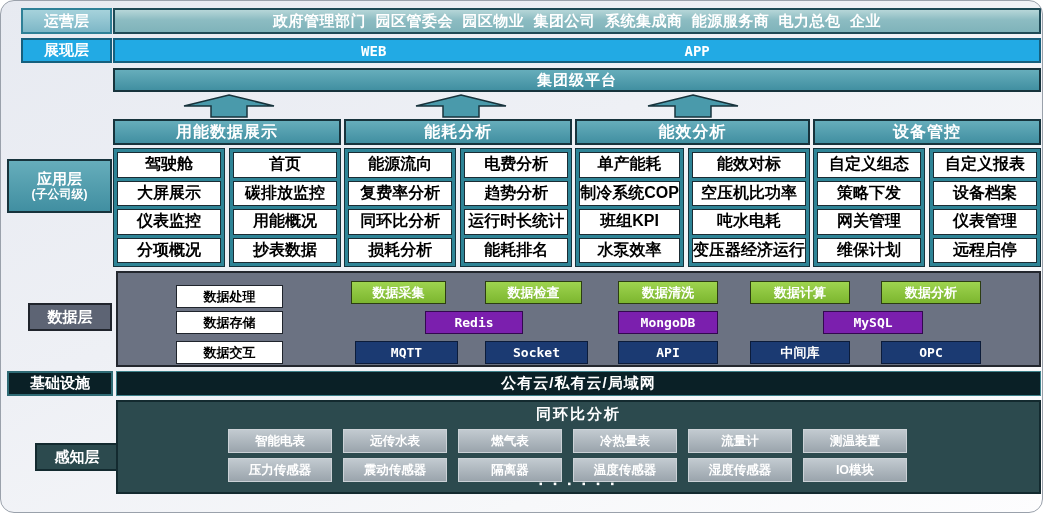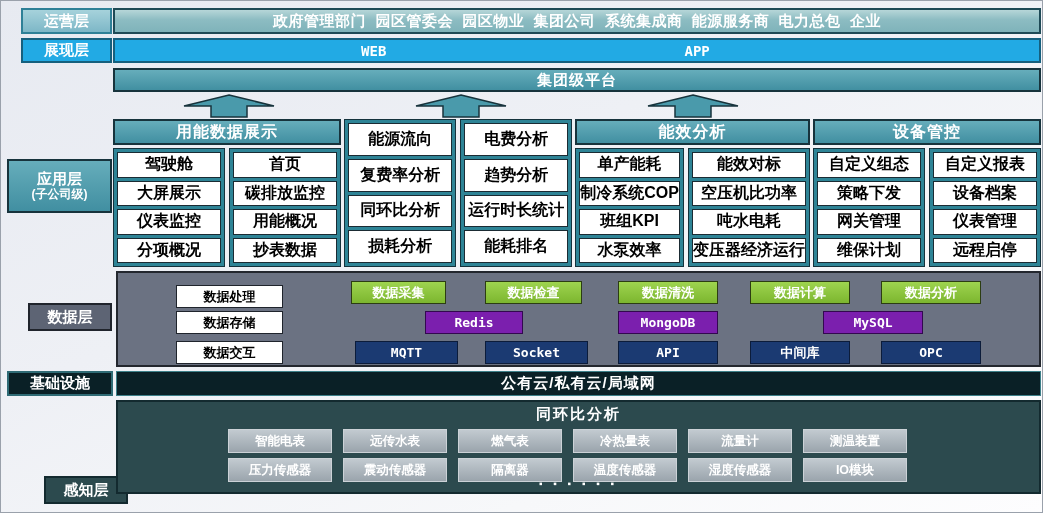--- a/index.html
+++ b/index.html
@@ -1,33 +1,33 @@
 <!DOCTYPE html>
 <html lang="zh"><head>
 <meta charset="utf-8">
 <style>
   html,body{margin:0;padding:0;background:#fff;}
   .page{
     position:relative;width:1043px;height:513px;box-sizing:border-box;
-    border:1px solid #9aa1ab;border-radius:0;overflow:hidden;
+    border:1px solid #9aa1ab;border-radius:14px;overflow:hidden;
     background:linear-gradient(155deg,#e7eaf1 0%,#eef0f5 40%,#f7f8fa 75%,#fdfdfe 100%);
     font-family:"Liberation Sans",sans-serif;
     padding-left:24px;
   }
   .abs{position:absolute;box-sizing:border-box;}
   .ctr{display:flex;align-items:center;justify-content:center;}
   
   .side{color:#fff;font-weight:bold;font-size:15px;text-align:center;}
   .lbl-op{left:20px;top:7px;width:91px;height:26px;background:linear-gradient(#a6d2db,#7db7c7);border:2px solid #2e8097;}
   .lbl-pres{left:20px;top:37px;width:91px;height:25px;background:#22aae4;border:2px solid #15607e;}
   .lbl-app{left:6px;top:158px;width:105px;height:54px;background:linear-gradient(#66adbb,#418fa1);border:2px solid #17333c;flex-direction:column;line-height:1.15;}
   .lbl-app .l2{font-size:12px;font-weight:bold;}
   .lbl-data{left:27px;top:302px;width:84px;height:28px;background:#5d6474;border:2px solid #20242c;}
   .lbl-infra{left:6px;top:370px;width:106px;height:25px;background:#0a2026;border:2px solid #2f6b75;}
-  .lbl-perc{left:43px;top:442px;width:84px;height:28px;background:#2c4a4e;border:2px solid #132a2f;margin-top:33px;}
+  .lbl-perc{left:34px;top:442px;width:84px;height:28px;background:#2c4a4e;border:2px solid #132a2f;}
   
   .bar{left:112px;width:928px;color:#fff;font-weight:bold;}
   .stakeholders{top:7px;height:26px;background:linear-gradient(#b6d6d8 0%,#8cbcc2 45%,#7fb3ba 100%);border:2px solid #1e4a56;font-size:15px;white-space:pre;letter-spacing:.5px;}
   .webapp{top:37px;height:25px;background:#22aae4;border:2px solid #15607e;}
   .webapp span{position:absolute;top:0;height:100%;display:flex;align-items:center;transform:translateX(-50%);font-family:"DejaVu Sans Mono",monospace;font-size:14px;}
   .webapp .web{left:28%;}
   .webapp .app{left:63%;}
   .platform{top:67px;height:24px;background:linear-gradient(#66adbb,#418fa1);border:2px solid #17333c;font-size:15px;letter-spacing:1px;}
   
   .arrows{left:112px;top:93px;width:928px;height:24px;}
@@ -107,20 +107,21 @@
         <div class="subcol">
           <div class="app-item">首页</div>
           <div class="app-item">碳排放监控</div>
           <div class="app-item">用能概况</div>
           <div class="app-item">抄表数据</div>
         </div>
       </div>
     </div>
 
     <div class="group">
+      <div class="group-header">能耗分析</div>
       <div class="group-body">
         <div class="subcol">
           <div class="app-item">能源流向</div>
           <div class="app-item">复费率分析</div>
           <div class="app-item">同环比分析</div>
           <div class="app-item">损耗分析</div>
         </div>
         <div class="subcol">
           <div class="app-item">电费分析</div>
           <div class="app-item">趋势分析</div>

